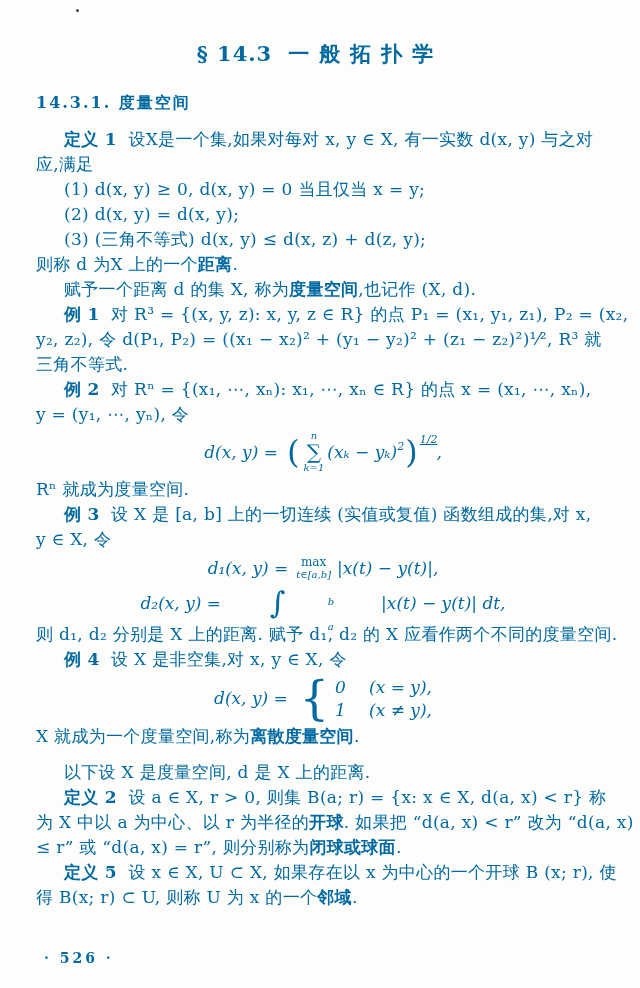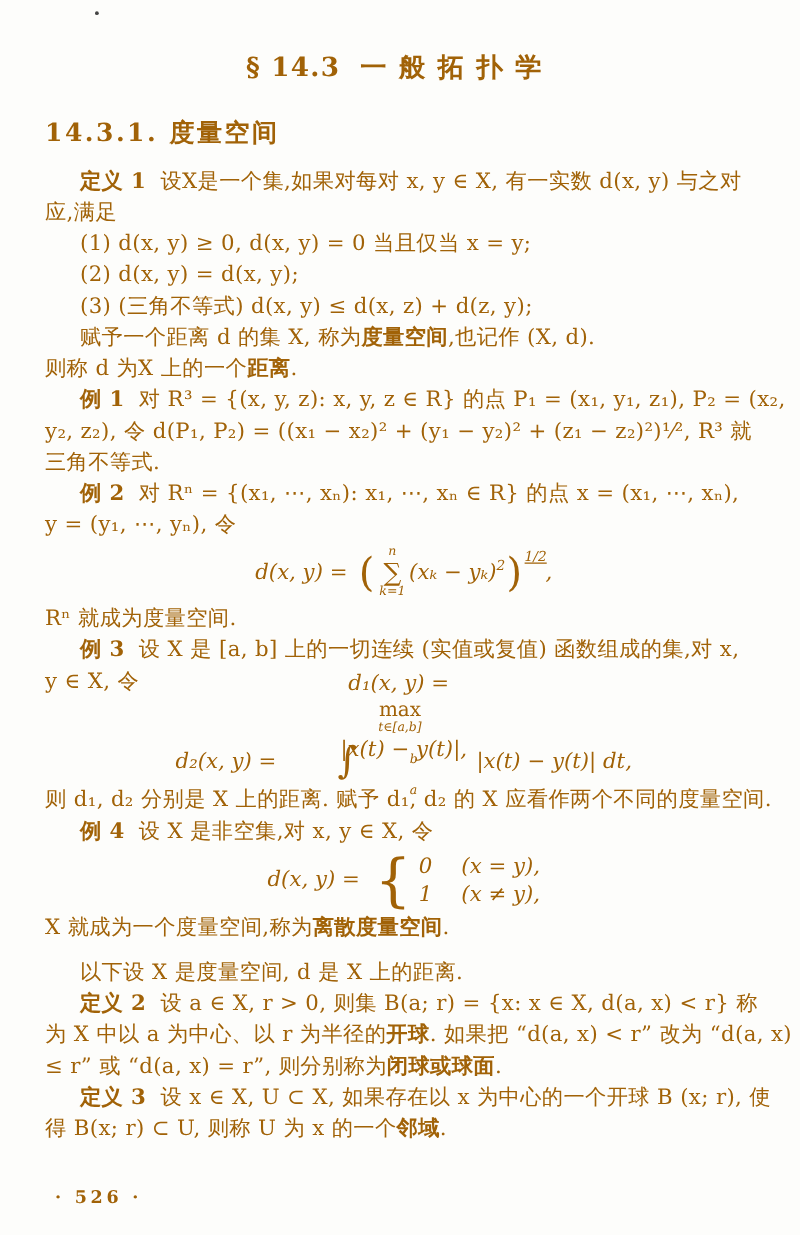--- a/index.html
+++ b/index.html
@@ -1,71 +1,71 @@
 <!DOCTYPE html>
 <html><head>
 <meta charset="utf-8">
 <style>
   html,body { margin:0; padding:0; background:#ffffff; }
   .page {
     position:relative;
     width:640px; height:988px;
     background:#fdfdfb;
     font-family:"DejaVu Serif", serif;
-    color:#a16207;
+    color:#0369a1;
     overflow:hidden;
   }
   .title {
     padding-top:40px;
     text-align:center;
     font-weight:bold;
     font-size:21px;
     letter-spacing:1px;
   }
   .title .t-name { letter-spacing:10px; margin-left:16px; }
   .h-sub {
     margin:25px 0 0 36px;
-    font-size:20px;
+    font-size:16px;
     font-weight:bold;
     letter-spacing:2px;
   }
   .bodytext {
     margin:13px 30px 0 36px;
     font-size:17px;
     line-height:25px;
     letter-spacing:0.3px;
   }
   .ln { white-space:nowrap; }
   .ind { padding-left:28px; }
   .b { font-weight:bold; }
   .formula {
     display:flex; justify-content:center; align-items:center;
     font-style:italic;
     font-size:17px;
     letter-spacing:0;
   }
   .formula .lhs { margin-right:8px; }
   .f-sum { height:50px; }
-  .f-d1 { height:32px;flex-direction:column; }
+  .f-d1 { height:32px; }
   .f-d2 { height:38px;gap:41px; }
   .f-case { height:52px; }
   .lp { font-size:32px; font-style:normal; font-weight:300; line-height:1; padding:0 1px; }
   .sigma-stack {
     display:inline-flex; flex-direction:column; align-items:center;
     line-height:1; margin:0 3px; font-style:normal;
   }
   .ss-top, .ss-bot { font-size:10px; font-style:italic; }
   .ss-mid { font-size:20px; padding:1px 0; }
   .fsup { font-size:11px; position:relative; top:-6px; }
   .fsup.exp { top:-13px; left:1px;text-decoration:underline; }
   .max-stack {
     display:inline-flex; flex-direction:column; align-items:center;
     line-height:1; margin-right:6px;
   }
-  .mx-top { font-style:normal; font-size:16px; }
+  .mx-top { font-style:normal; font-size:12px; }
   .mx-bot { font-size:10px; margin-top:2px; }
   .int-sym { font-size:30px; font-style:normal; line-height:1; }
   .int-lims {
     display:inline-flex; flex-direction:column; justify-content:space-between;
     height:32px; font-size:10px; margin:0 6px 0 1px; padding-top:2px; box-sizing:border-box;
   }
   .brace { font-size:46px; font-style:normal; font-weight:200; line-height:1; margin:0 6px 0 4px; }
   .case-col { display:inline-flex; flex-direction:column; align-items:flex-start; row-gap:3px; }
   .case-row { display:flex; line-height:20px; }
   .case-row .cv { width:34px; }
@@ -92,22 +92,22 @@
 
   <div class="bodytext">
 
     <div class="ln ind"><span class="b">定义 1</span>&nbsp;&nbsp;<span>设X是一个集,如果对每对 x, y ∈ X, 有一实数 d(x, y) 与之对</span></div>
     <div class="ln">应,满足</div>
 
     <div class="ln ind">(1) d(x, y) ≥ 0, d(x, y) = 0 当且仅当 x = y;</div>
     <div class="ln ind">(2) d(x, y) = d(x, y);</div>
     <div class="ln ind">(3) (三角不等式) d(x, y) ≤ d(x, z) + d(z, y);</div>
 
+    <div class="ln"><span>则称 d 为X 上的一个</span><span class="b">距离</span><span>.</span></div>
     <div class="ln ind"><span>赋予一个距离 d 的集 X, 称为</span><span class="b">度量空间</span><span>,也记作 (X, d).</span></div>
-    <div class="ln"><span>则称 d 为X 上的一个</span><span class="b">距离</span><span>.</span></div>
 
     <div class="ln ind"><span class="b">例 1</span>&nbsp;&nbsp;<span>对 R³ = {(x, y, z): x, y, z ∈ R} 的点 P₁ = (x₁, y₁, z₁), P₂ = (x₂,</span></div>
     <div class="ln">y₂, z₂), 令 d(P₁, P₂) = ((x₁ − x₂)² + (y₁ − y₂)² + (z₁ − z₂)²)¹⁄², R³ 就</div>
     <div class="ln">三角不等式.</div>
 
     <div class="ln ind"><span class="b">例 2</span>&nbsp;&nbsp;<span>对 Rⁿ = {(x₁, ⋯, xₙ): x₁, ⋯, xₙ ∈ R} 的点 x = (x₁, ⋯, xₙ),</span></div>
     <div class="ln">y = (y₁, ⋯, yₙ), 令</div>
 
     <div class="formula f-sum">
       <span class="lhs">d(x, y) =</span>
@@ -172,18 +172,18 @@
   </div>
 
 
   <div class="bodytext" style="margin-top:11px;">
     <div class="ln ind">以下设 X 是度量空间, d 是 X 上的距离.</div>
 
     <div class="ln ind"><span class="b">定义 2</span>&nbsp;&nbsp;<span>设 a ∈ X, r &gt; 0, 则集 B(a; r) = {x: x ∈ X, d(a, x) &lt; r} 称</span></div>
     <div class="ln"><span>为 X 中以 a 为中心、以 r 为半径的</span><span class="b">开球</span><span>. 如果把 “d(a, x) &lt; r” 改为 “d(a, x)</span></div>
     <div class="ln"><span>≤ r” 或 “d(a, x) = r”, 则分别称为</span><span class="b">闭球或球面</span><span>.</span></div>
 
-    <div class="ln ind"><span class="b">定义 3</span>&nbsp;&nbsp;<span>设 x ∈ X, U ⊂ X, 如果存在以 x 为中心的一个开球 B (x; r), 使</span></div>
+    <div class="ln ind"><span class="b">定义 5</span>&nbsp;&nbsp;<span>设 x ∈ X, U ⊂ X, 如果存在以 x 为中心的一个开球 B (x; r), 使</span></div>
     <div class="ln"><span>得 B(x; r) ⊂ U, 则称 U 为 x 的一个</span><span class="b">邻域</span><span>.</span></div>
   </div>
 
   <div class="pageno">· 526 ·</div>
 </div>
 
 </body></html>

